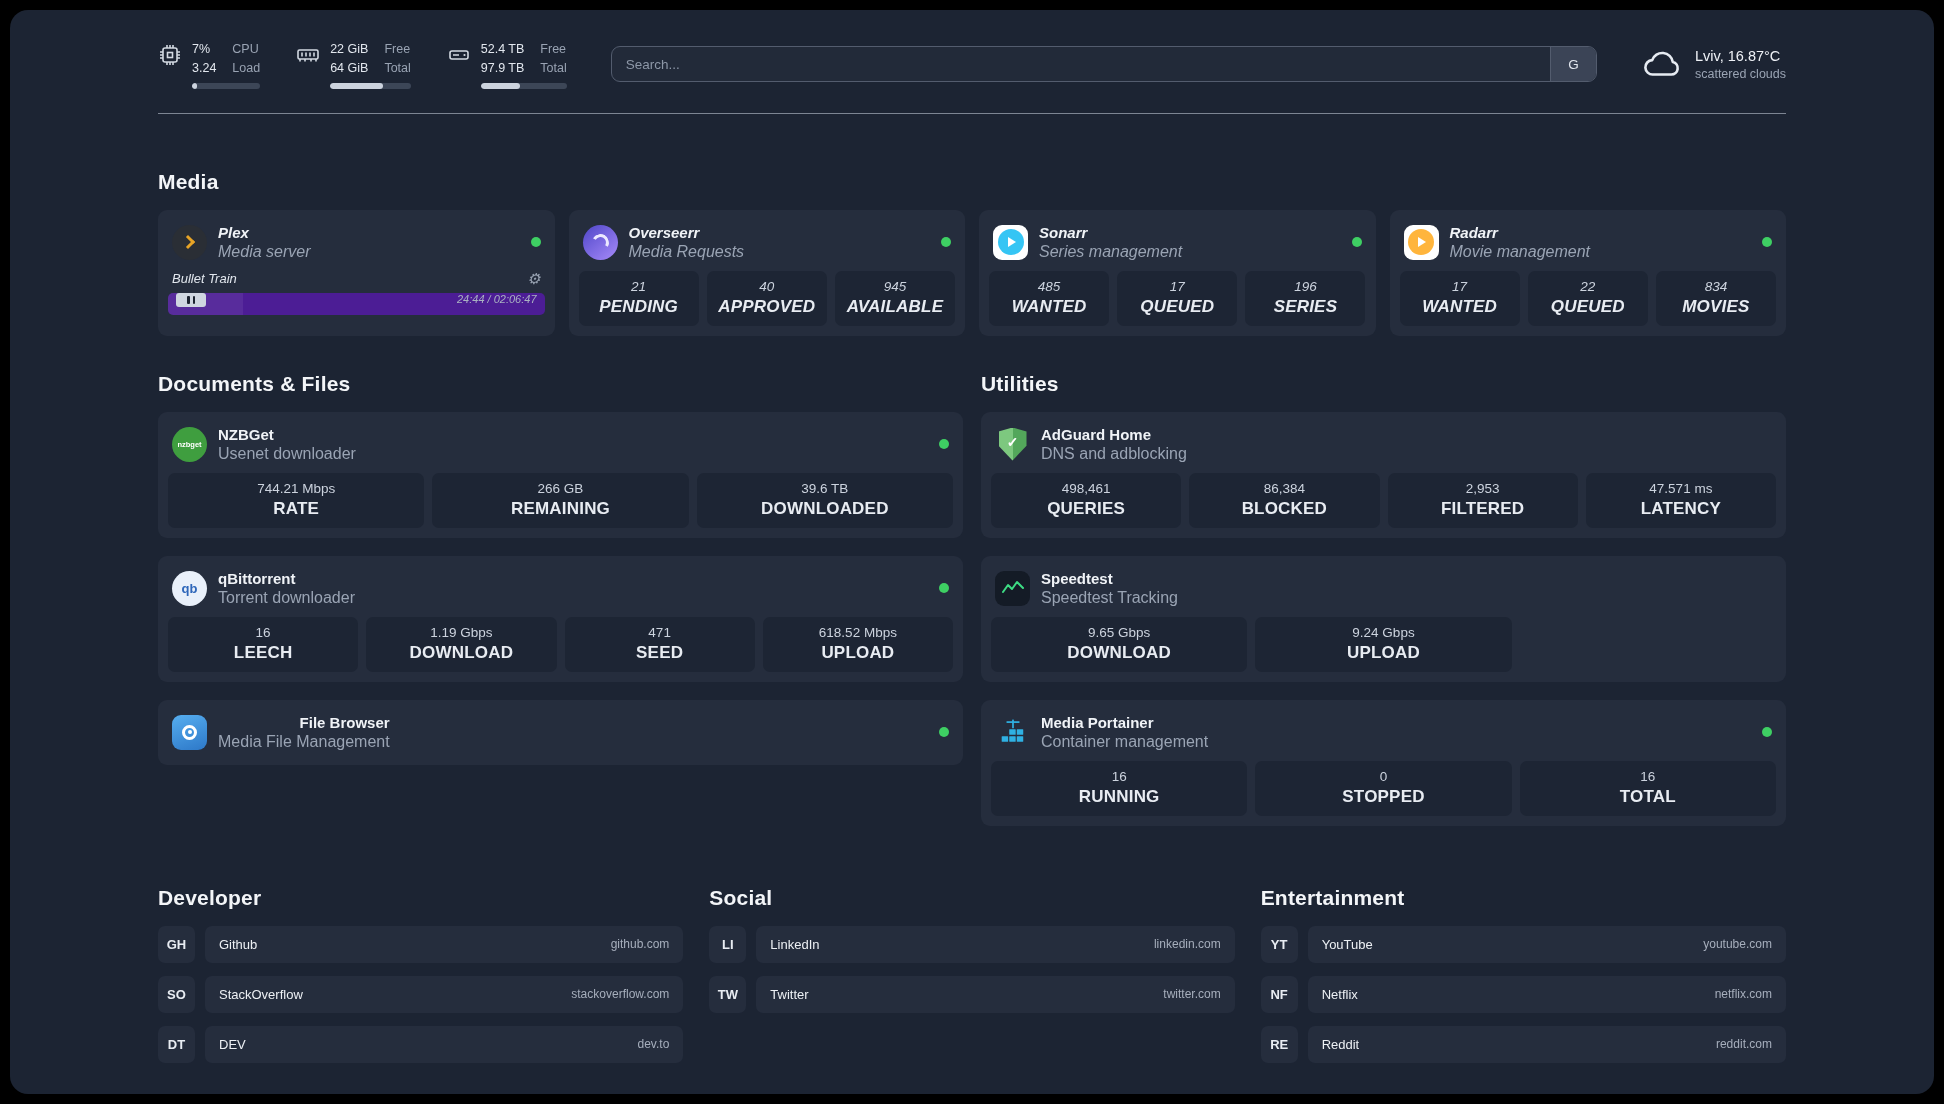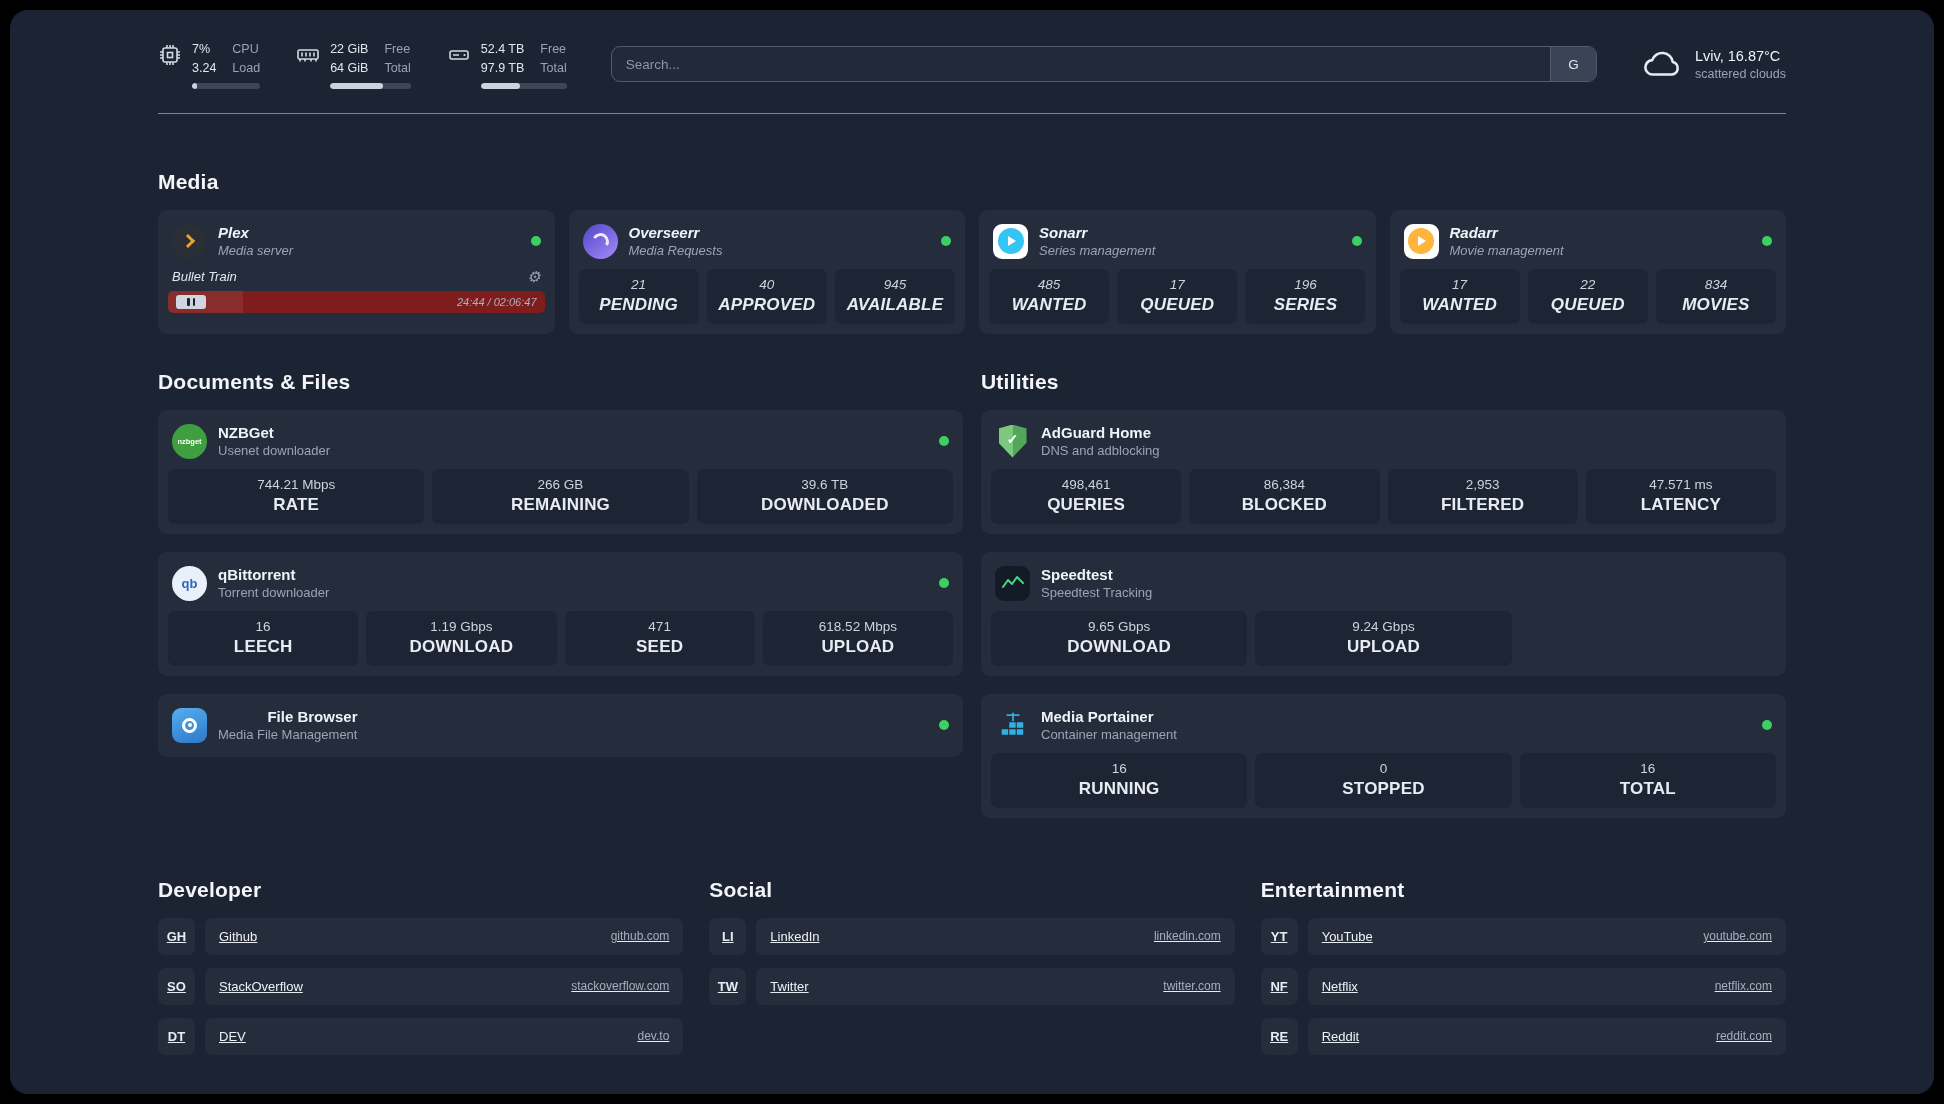--- a/index.html
+++ b/index.html
@@ -36,33 +36,33 @@
   .media-grid { margin-top:16px; display:grid; grid-template-columns:repeat(4,1fr); gap:14px;font-style:italic; }
   .two-col { margin-top:36px; display:grid; grid-template-columns:1fr 1fr; gap:18px; align-items:start; }
   .col-stack { display:flex; flex-direction:column; gap:18px; margin-top:16px; }
   .bookmarks { margin-top:60px; display:grid; grid-template-columns:repeat(3,1fr); gap:26px; align-items:start; padding-bottom:40px; }
 
   
   .card { background:#252d3d; border-radius:9px; padding:10px; }
   .card-head { display:flex; align-items:center; gap:11px; padding:4px 4px 10px; }
   .card.plain .card-head { padding-bottom:4px;text-align:right; }
   .svc-name { font-size:15px; font-weight:600; color:#f0f3f7; }
-  .svc-sub { font-size:13px; color:#9aa4b4; margin-top:2px; }
+  .svc-sub { font-size:16px; color:#9aa4b4; margin-top:2px; }
   .dot { width:10px; height:10px; border-radius:50%; background:var(--status-online,#3ecf63); margin-left:auto; flex:none; }
   .stats { display:grid; gap:8px; }
   .cols-3 { grid-template-columns:repeat(3,1fr); }
   .cols-4 { grid-template-columns:repeat(4,1fr); }
   .stat { background:#1d2534; border-radius:7px; padding:8px 4px 9px; text-align:center; }
   .stat-value { font-size:13.5px; color:#ccd3de; }
   .stat-label { font-size:17px; font-weight:700; color:#e8ecf2; margin-top:3px; letter-spacing:0.2px; }
 
   
   .player-track { display:flex; align-items:center; font-size:13px; color:#e2e7ee; padding:0 4px 7px; }
   .gear { margin-left:auto; color:#98a2b2; font-size:15px; cursor:pointer; line-height:1; }
-  .player-bar { position:relative; height:22px; background:#7f1d1d; border-radius:5px; display:flex; align-items:center; padding:0 8px; overflow:hidden; }
+  .player-bar { position:relative; height:22px; background:#4c1d95; border-radius:5px; display:flex; padding:0 8px; overflow:hidden; }
   .player-progress { position:absolute; left:0; top:0; bottom:0; background:rgba(255,255,255,0.07); }
   .pause-btn { position:relative; width:30px; height:14px; background:#cfd6e0; border-radius:3px; display:flex; align-items:center; justify-content:center; gap:3px; border:0; cursor:pointer; }
   .pause-btn i { width:2.5px; height:8px; background:#1b222f; border-radius:1px; }
   .player-time { margin-left:auto; font-size:11px; color:#aab3c2; position:relative; }
 
   
   .icon { width:35px; height:35px; border-radius:9px; display:flex; align-items:center; justify-content:center; flex:none; position:relative; }
   .round { border-radius:50%; }
   .icon-plex { background:#2a2e35; }
   .chev { width:10px; height:10px; border-top:3.5px solid var(--plex-gold,#e8a426); border-right:3.5px solid var(--plex-gold,#e8a426); transform:rotate(45deg); margin-left:-4px; }
@@ -81,21 +81,21 @@
   .fb-ring { width:15px; height:15px; border:3px solid #fff; border-radius:50%; display:flex; align-items:center; justify-content:center; }
   .fb-dot { width:4px; height:4px; background:#fff; border-radius:50%; }
   .icon-adguard { background:transparent; }
   .shield { width:28px; height:33px; background:linear-gradient(90deg,#7dc87f 50%,#53a75b 50%); clip-path:polygon(50% 0,100% 12%,100% 55%,50% 100%,0 55%,0 12%); display:flex; align-items:center; justify-content:center; }
   .shield span { color:#fff; font-size:14px; font-weight:700; margin-top:-4px; }
   .icon-speedtest { background:#141b26; }
   .icon-portainer { background:transparent; }
 
   
   .bm-list { margin-top:16px; display:flex; flex-direction:column; gap:13px; }
-  .bm-row { display:flex; gap:10px; height:37px; cursor:pointer;text-decoration:underline; }
+  .bm-row { display:flex; gap:10px; height:37px; cursor:pointer; }
   .bm-abbr { width:37px; height:37px; background:#252d3d; border-radius:7px; display:flex; align-items:center; justify-content:center; font-size:13px; font-weight:600; color:#e8ecf2; flex:none; }
   .bm-bar { flex:1; background:#252d3d; border-radius:7px; display:flex; align-items:center; padding:0 14px; }
   .bm-name { font-size:13px; color:#edf0f4; }
   .bm-domain { margin-left:auto; font-size:12px; color:#a6aebc; }
 </style>
 </head>
 <body>
 
 <div class="frame">
   <div class="content">

